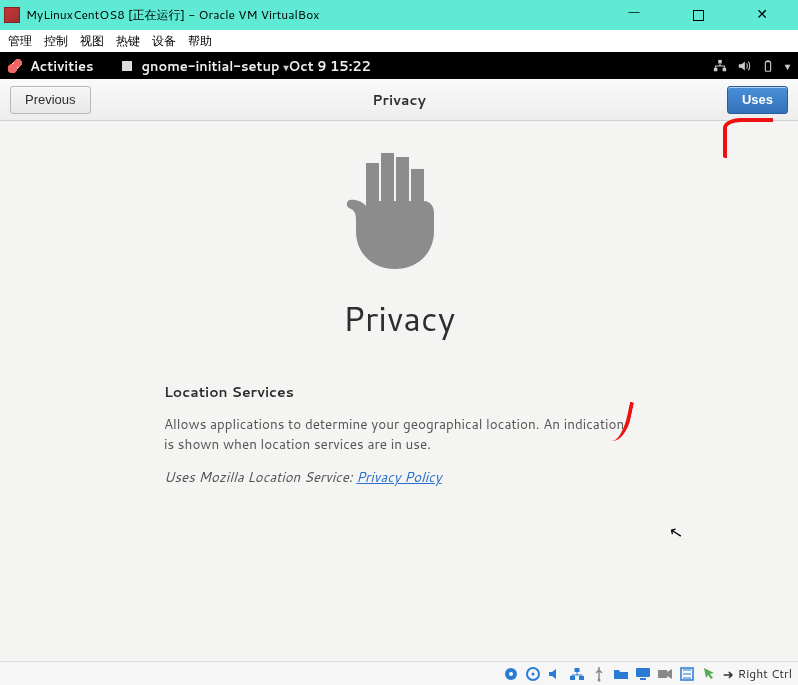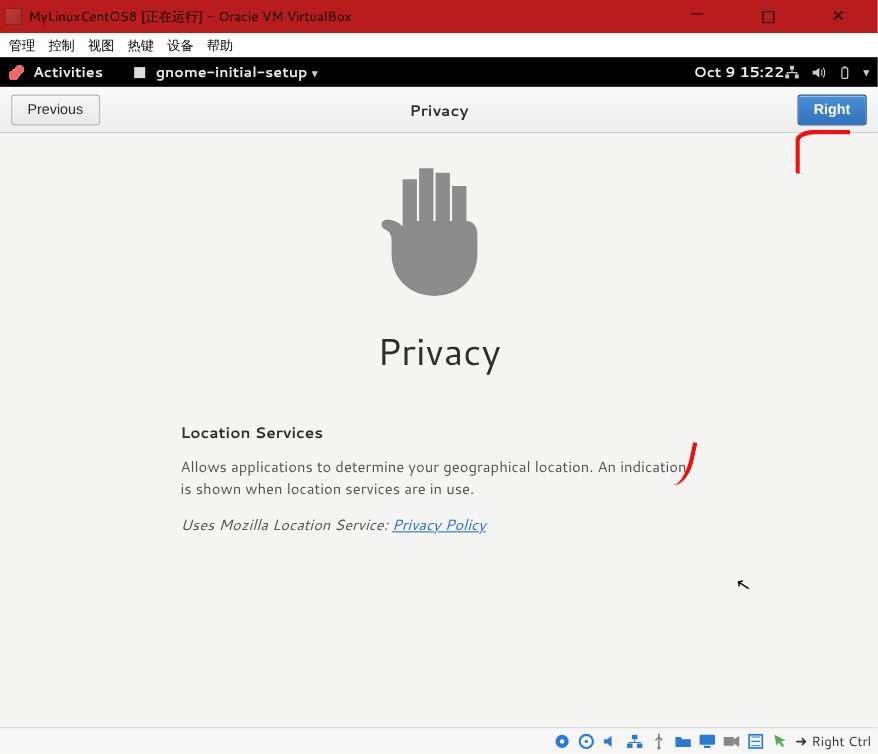--- a/index.html
+++ b/index.html
@@ -11,21 +11,21 @@
       overflow: hidden;
       position: relative;
     }
 
     
     .vb-titlebar {
       height: 30px;
       display: flex;
       align-items: center;
       padding: 0 4px;
-      background: #b91c1c;
+      background: #5eead4;
       font-size: 12px;
       color: #000;
     }
     .vb-app-icon {
       width: 16px; height: 16px;
       background: linear-gradient(135deg,#c33,#933);
       margin-right: 6px;
       border: 1px solid #822;
     }
     .vb-title { flex: 1; }
@@ -58,21 +58,21 @@
       height: 27px;
       background: #000;
       color: #eee;
       display: flex;
       align-items: center;
       font-size: 13px;
       font-weight: 600;
       padding: 0 8px;
     }
     .gnome-topbar .left { display:flex; align-items:center; gap:8px; }
-    .gnome-topbar .center { flex:1; text-align:right; font-weight:700; }
+    .gnome-topbar .center { flex:1; text-align:left; font-weight:700; }
     .gnome-topbar .right { display:flex; align-items:center; gap:10px; }
     .footprint {
       width: 14px; height: 14px;
       background:
         radial-gradient(circle at 30% 70%, #e66 35%, transparent 36%),
         radial-gradient(circle at 70% 30%, #e66 30%, transparent 31%),
         radial-gradient(circle at 50% 50%, #ec6 40%, transparent 41%);
       border-radius: 3px;
     }
     .app-indicator { width:10px; height:10px; background:#ddd; display:inline-block; margin-right:2px; }
@@ -273,21 +273,21 @@
           <rect x="6.5" y="1.5" width="3" height="1.5" fill="#ccc"></rect>
         </svg>
       <span style="color:#ccc;font-size:10px">▾</span>
     </div>
   </div>
 
   <div class="setup-header">
     <button class="gbtn">Previous</button>
     <div class="setup-title">Privacy</div>
     <div style="flex:1"></div>
-    <button class="gbtn gbtn-primary">Right</button>
+    <button class="gbtn gbtn-primary">Uses</button>
   </div>
 
   <div class="setup-body">
     <div class="setup-inner">
       <svg class="hand-icon" viewBox="0 0 110 120">
         <path fill="#8c8c8c" d="M22 50 V12 h13 V50 M37 50 V2 h13 V50 M52 50 V6 h13 V50 M67 50 V18 h13 V50 M22 50 h58 c6 0 10 5 10 12 v18 c0 22 -16 38 -39 38 s-39 -16 -39 -38 v-12 c0 -4 -1 -8 -5 -10 l-2 -1 c-3 -2 -3 -7 1 -8 5 -1 12 1 16 6 z"></path>
       </svg>
       <div class="h-privacy">Privacy</div>
 
       <div class="row">

